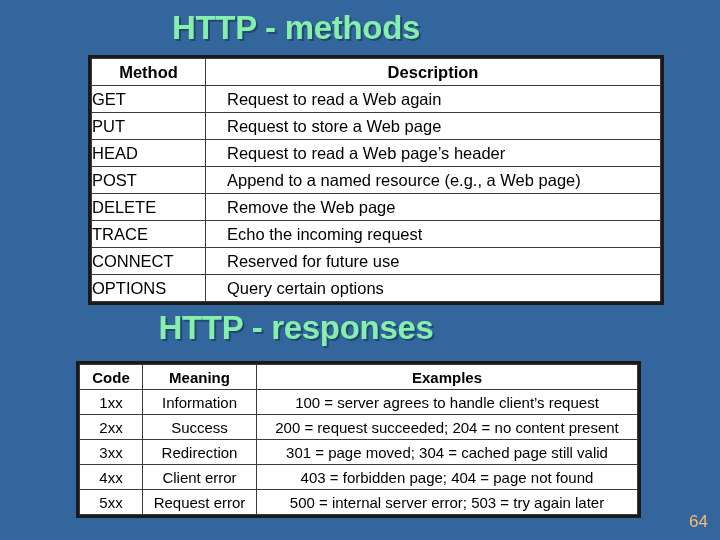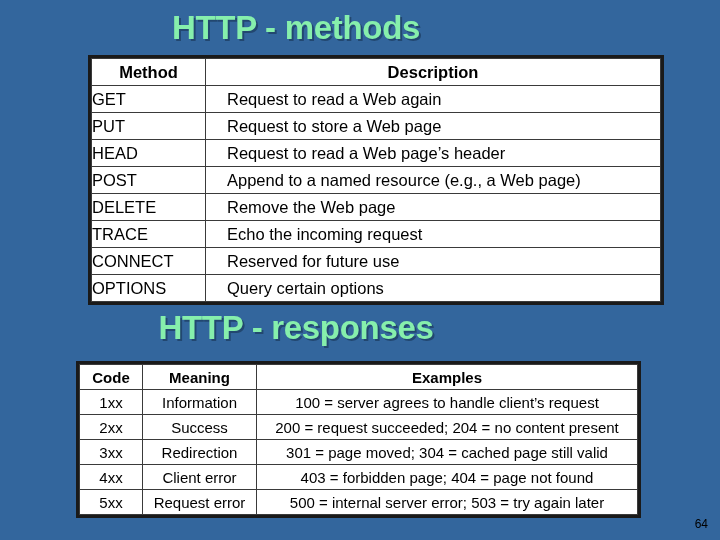--- a/index.html
+++ b/index.html
@@ -96,22 +96,22 @@
   }
   #table-responses .col-code    { width: 63px; }
   #table-responses .col-meaning { width: 114px; }
   #table-responses .col-examples{ text-align: center; }
 
   
   #page-number {
     position: absolute;
     right: 12px;
     bottom: 10px;
-    color: #000000;
-    font-size: 12px;
+    color: #fdba74;
+    font-size: 17px;
     line-height: 1;
   }
 </style>
 </head>
 <body>
 
 <div class="slide">
 
   <div class="slide-title" id="title-methods">HTTP - methods</div>
 

